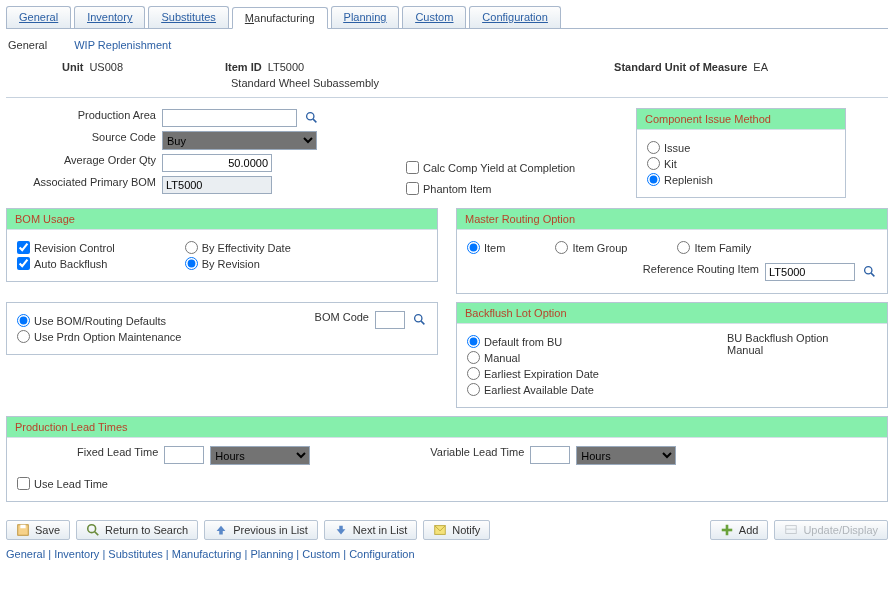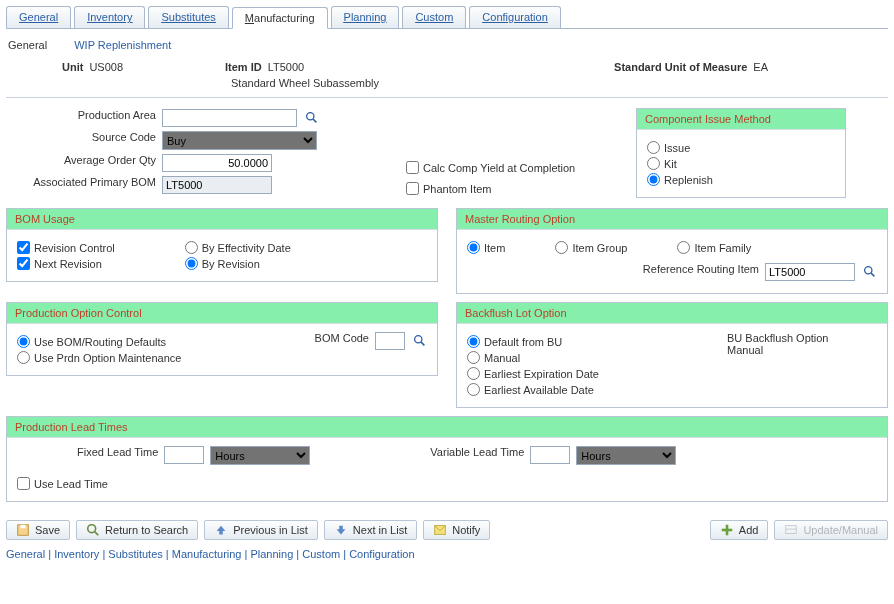--- a/index.html
+++ b/index.html
@@ -202,21 +202,21 @@
     <div class="gb-title">BOM Usage</div>
     <div class="gb-body">
       <div style="display:flex; gap:70px;">
         <div>
           <div class="cb">
               <input type="checkbox" checked="" style="">
               <span>Revision Control</span>
             </div>
           <div class="cb">
               <input type="checkbox" checked="" style="">
-              <span>Next Revision</span>
+              <span>Auto Backflush</span>
             </div>
         </div>
         <div>
           <div class="rb">
               <input type="radio" name="bu" style="">
               <span>By Effectivity Date</span>
             </div>
           <div class="rb">
               <input type="radio" name="bu" checked="" style="">
               <span>By Revision</span>
@@ -251,21 +251,20 @@
               <line x1="10" y1="10" x2="14" y2="14" stroke="#2b5fa4" stroke-width="1.8"></line>
             </svg>
           </span>
       </div>
     </div>
   </div>
 </div>
 
 <div class="two-col" style="margin-bottom:8px;">
   <div class="groupbox half">
-    <div class="gb-title">Production Option Control</div>
     <div class="gb-body">
       <div style="display:flex;">
         <div style="flex:1;">
           <div class="rb">
               <input type="radio" name="poc" checked="" style="">
               <span>Use BOM/Routing Defaults</span>
             </div>
           <div class="rb">
               <input type="radio" name="poc" style="">
               <span>Use Prdn Option Maintenance</span>
@@ -379,21 +378,21 @@
         <rect x="6.5" y="2" width="3" height="12" fill="#6aa23b"></rect>
         <rect x="2" y="6.5" width="12" height="3" fill="#6aa23b"></rect>
       </svg>
     <span>Add</span>
   </div>
   <div class="btn disabled">
     <svg class="icon16" viewBox="0 0 16 16">
         <rect x="2" y="3" width="12" height="9" fill="none" stroke="#c2c7cc"></rect>
         <line x1="2" y1="7" x2="14" y2="7" stroke="#c2c7cc"></line>
       </svg>
-    <span>Update/Manual</span>
+    <span>Update/Display</span>
   </div>
 </div>
 
 <div class="footer-links">
   <span>General</span> |
   <span>Inventory</span> |
   <span>Substitutes</span> |
   <span>Manufacturing</span> |
   <span>Planning</span> |
   <span>Custom</span> |

